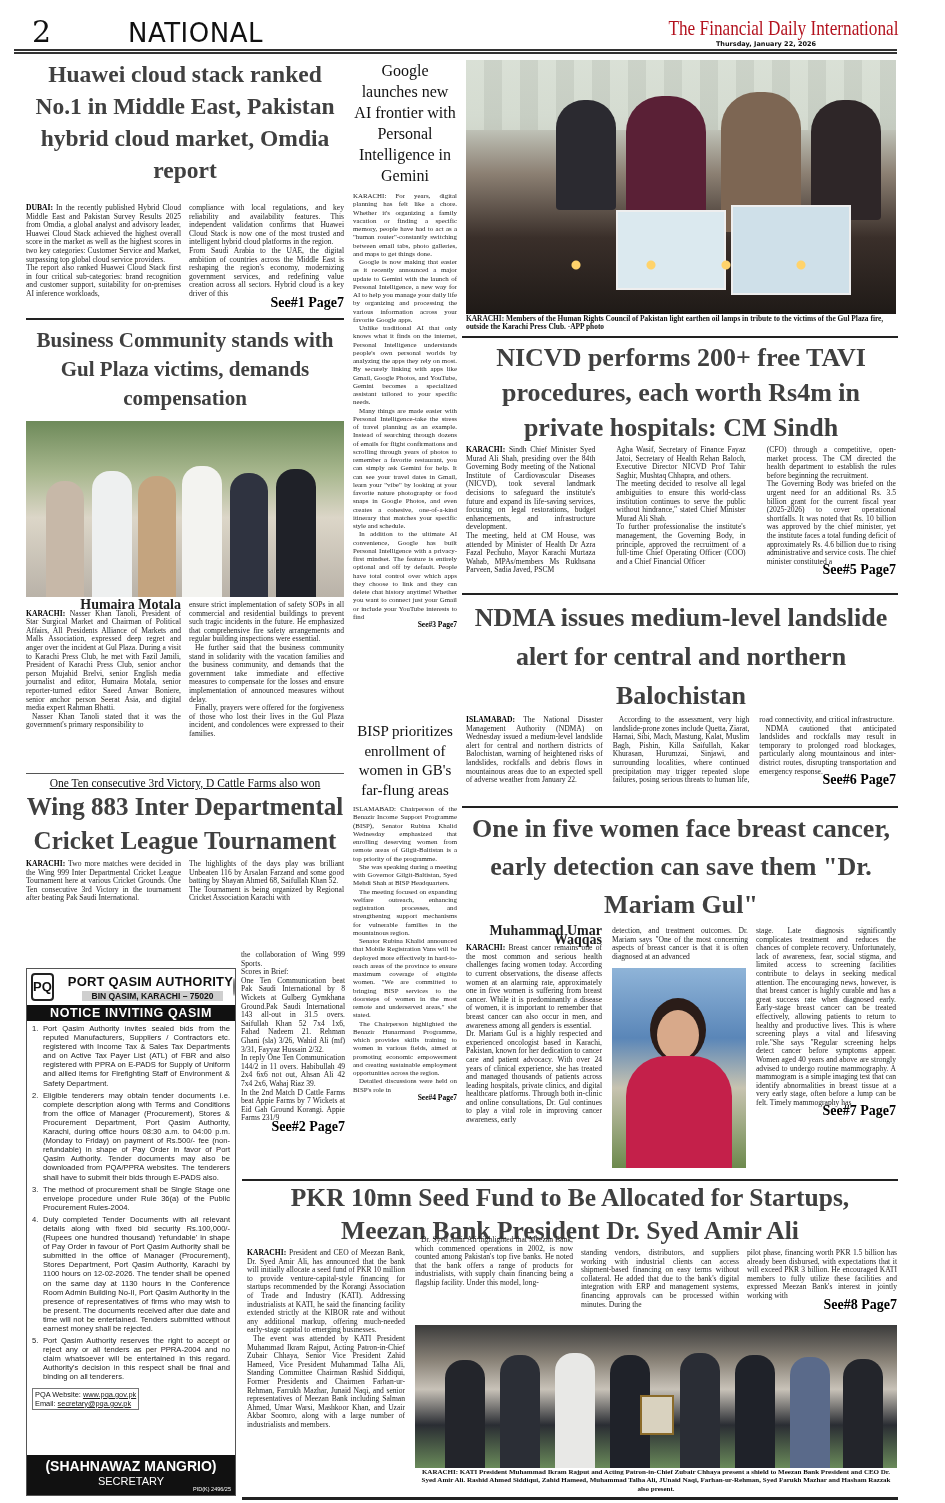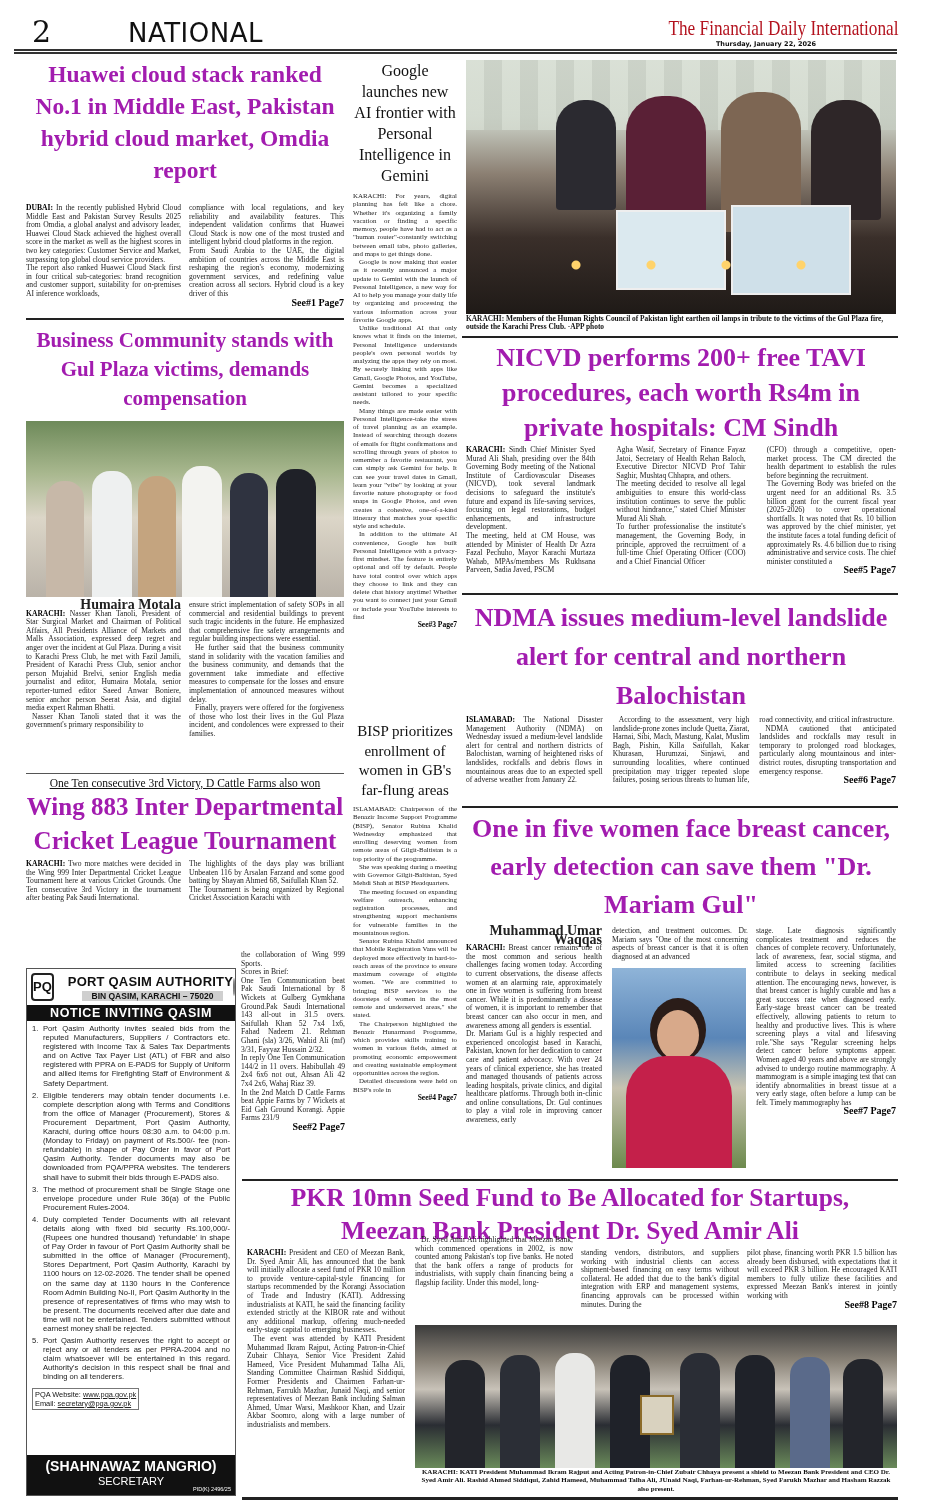--- a/index.html
+++ b/index.html
@@ -2,22 +2,22 @@
 <html><head>
 <meta charset="utf-8">
 <style>
 *{box-sizing:border-box;margin:0;padding:0}
 body{width:945px;height:1503px;background:#fff;font-family:"Liberation Serif",serif;color:#111;position:relative;overflow:hidden}
 .abs{position:absolute}
 .body-text{font-size:7.6px;line-height:8.6px;text-align:justify;color:#222}
 .body-text p{margin:0}
 .body-text p.ind{text-indent:6px}
 .dl{font-weight:bold;color:#000}
-.see{font-weight:bold;text-align:right;font-size:10px;color:#000;display:block}
-.hl{font-family:"Liberation Serif",serif;font-weight:bold;text-align:center;color:#a21caf;line-height:1.17}
+.see{font-weight:bold;text-align:right;font-size:14px;color:#000;display:block}
+.hl{font-family:"Liberation Serif",serif;font-weight:bold;text-align:center;color:#404040;line-height:1.17}
 .hl-light{font-family:"Liberation Serif",serif;font-weight:normal;text-align:center;color:#111;line-height:1.1}
 .rule{position:absolute;height:2px;background:#222}
 .thinrule{position:absolute;height:1px;background:#555}
 .photo{position:absolute;overflow:hidden}
 .caption{font-size:7.4px;font-weight:bold;line-height:8.4px;color:#111}
 .byline{font-weight:bold;text-align:right;font-size:14px}
 .cols2{display:flex;gap:8px}
 .cols3{display:flex;gap:10px}
 .cols2>div,.cols3>div{flex:1}
 </style>

